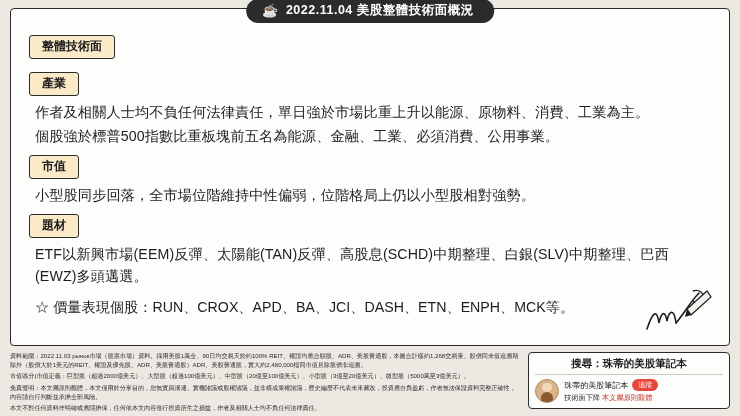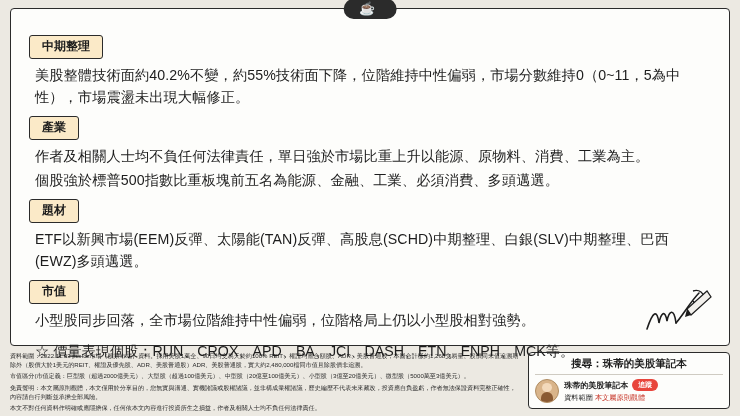--- a/index.html
+++ b/index.html
@@ -114,66 +114,64 @@
     content:"";position:absolute;
     left:5px;top:12px;width:12px;height:12px;
     border-radius:50% 50% 0 0;background:#8a5a33;
   }
   .avatar:before{
     content:"";position:absolute;
     left:6px;top:3px;width:10px;height:9px;
     border-radius:50%;background:#f3d9bb;
   }
   .promo-texts{flex:1;min-width:0;}
-  .promo-name{font-size:8px;font-weight:bold;display:flex;align-items:center;gap:4px;}
+  .promo-name{font-size:8px;font-weight:normal;display:flex;align-items:center;gap:4px;}
   .follow-btn{
     background:#e8453c;color:#fff;
     font-size:7px;border-radius:8px;
     padding:1px 6px;display:inline-block;
   }
   .promo-sub{font-size:7.2px;margin-top:2px;}
   .promo-sub .redtxt{color:#c42a1c;}
 </style>
 </head>
 <body>
 
 <div class="page">
 
   <div class="card">
 
     <div class="title-pill">
       <span class="coffee-icon">☕</span>
-    </div>
-
-    <div class="section">
-      <div class="sec-head">中期整理</div>
-      <div class="sec-body">
-        <p>美股整體技術面約40.2%不變，約55%技術面下降，位階維持中性偏弱，市場分數維持0（0~11，5為中性），市場震盪未出現大幅修正。</p>
-      </div>
+      <span>2022.11.04 美股整體技術面概況</span>
+    </div>
+
+    <div class="section">
+      <div class="sec-head">整體技術面</div>
     </div>
 
     <div class="section">
       <div class="sec-head">產業</div>
       <div class="sec-body">
         <p>作者及相關人士均不負任何法律責任，單日強於市場比重上升以能源、原物料、消費、工業為主。</p>
-        <p>個股強於標普500指數比重板塊前五名為能源、金融、工業、必須消費、多頭邁選。</p>
+        <p>個股強於標普500指數比重板塊前五名為能源、金融、工業、必須消費、公用事業。</p>
+      </div>
+    </div>
+
+    <div class="section">
+      <div class="sec-head">市值</div>
+      <div class="sec-body">
+        <p>小型股同步回落，全市場位階維持中性偏弱，位階格局上仍以小型股相對強勢。</p>
       </div>
     </div>
 
     <div class="section">
       <div class="sec-head">題材</div>
       <div class="sec-body">
         <p>ETF以新興市場(EEM)反彈、太陽能(TAN)反彈、高股息(SCHD)中期整理、白銀(SLV)中期整理、巴西(EWZ)多頭邁選。</p>
-      </div>
-    </div>
-
-    <div class="section">
-      <div class="sec-head">市值</div>
-      <div class="sec-body">
-        <p>小型股同步回落，全市場位階維持中性偏弱，位階格局上仍以小型股相對強勢。</p>
       </div>
     </div>
 
     <div class="star-line">☆ 價量表現個股：RUN、CROX、APD、BA、JCI、DASH、ETN、ENPH、MCK等。</div>
 
     <svg class="signature" viewBox="0 0 70 50">
       <path d="M4 40 C10 22, 14 20, 16 34 C18 24, 22 20, 24 32 C26 22, 31 18, 33 34" stroke="#1d1d1d" stroke-width="1.6" fill="none" stroke-linecap="round"></path>
       <path d="M33 34 C40 26, 48 12, 56 4" stroke="#1d1d1d" stroke-width="1.6" fill="none" stroke-linecap="round"></path>
       <path d="M50 2 C56 0, 62 4, 60 10 C58 16, 52 16, 50 12" stroke="#1d1d1d" stroke-width="1.4" fill="none"></path>
       <path d="M44 20 L64 2 L68 8 L48 26 Z" fill="#f2f0ec" stroke="#1d1d1d" stroke-width="1.2"></path>
@@ -193,21 +191,21 @@
     <div class="promo">
       <div class="promo-top">搜尋：珠蒂的美股筆記本</div>
       <div class="promo-row">
         <div class="avatar"></div>
         <div class="promo-texts">
           <div class="promo-name">
             <span>珠蒂的美股筆記本</span>
             <span class="follow-btn">追蹤</span>
           </div>
           <div class="promo-sub">
-            <span>資料範圍</span>
+            <span>技術面下降</span>
             <span class="redtxt">本文屬原則觀體</span>
           </div>
         </div>
       </div>
     </div>
   </div>
 
 </div>
 
 </body></html>

